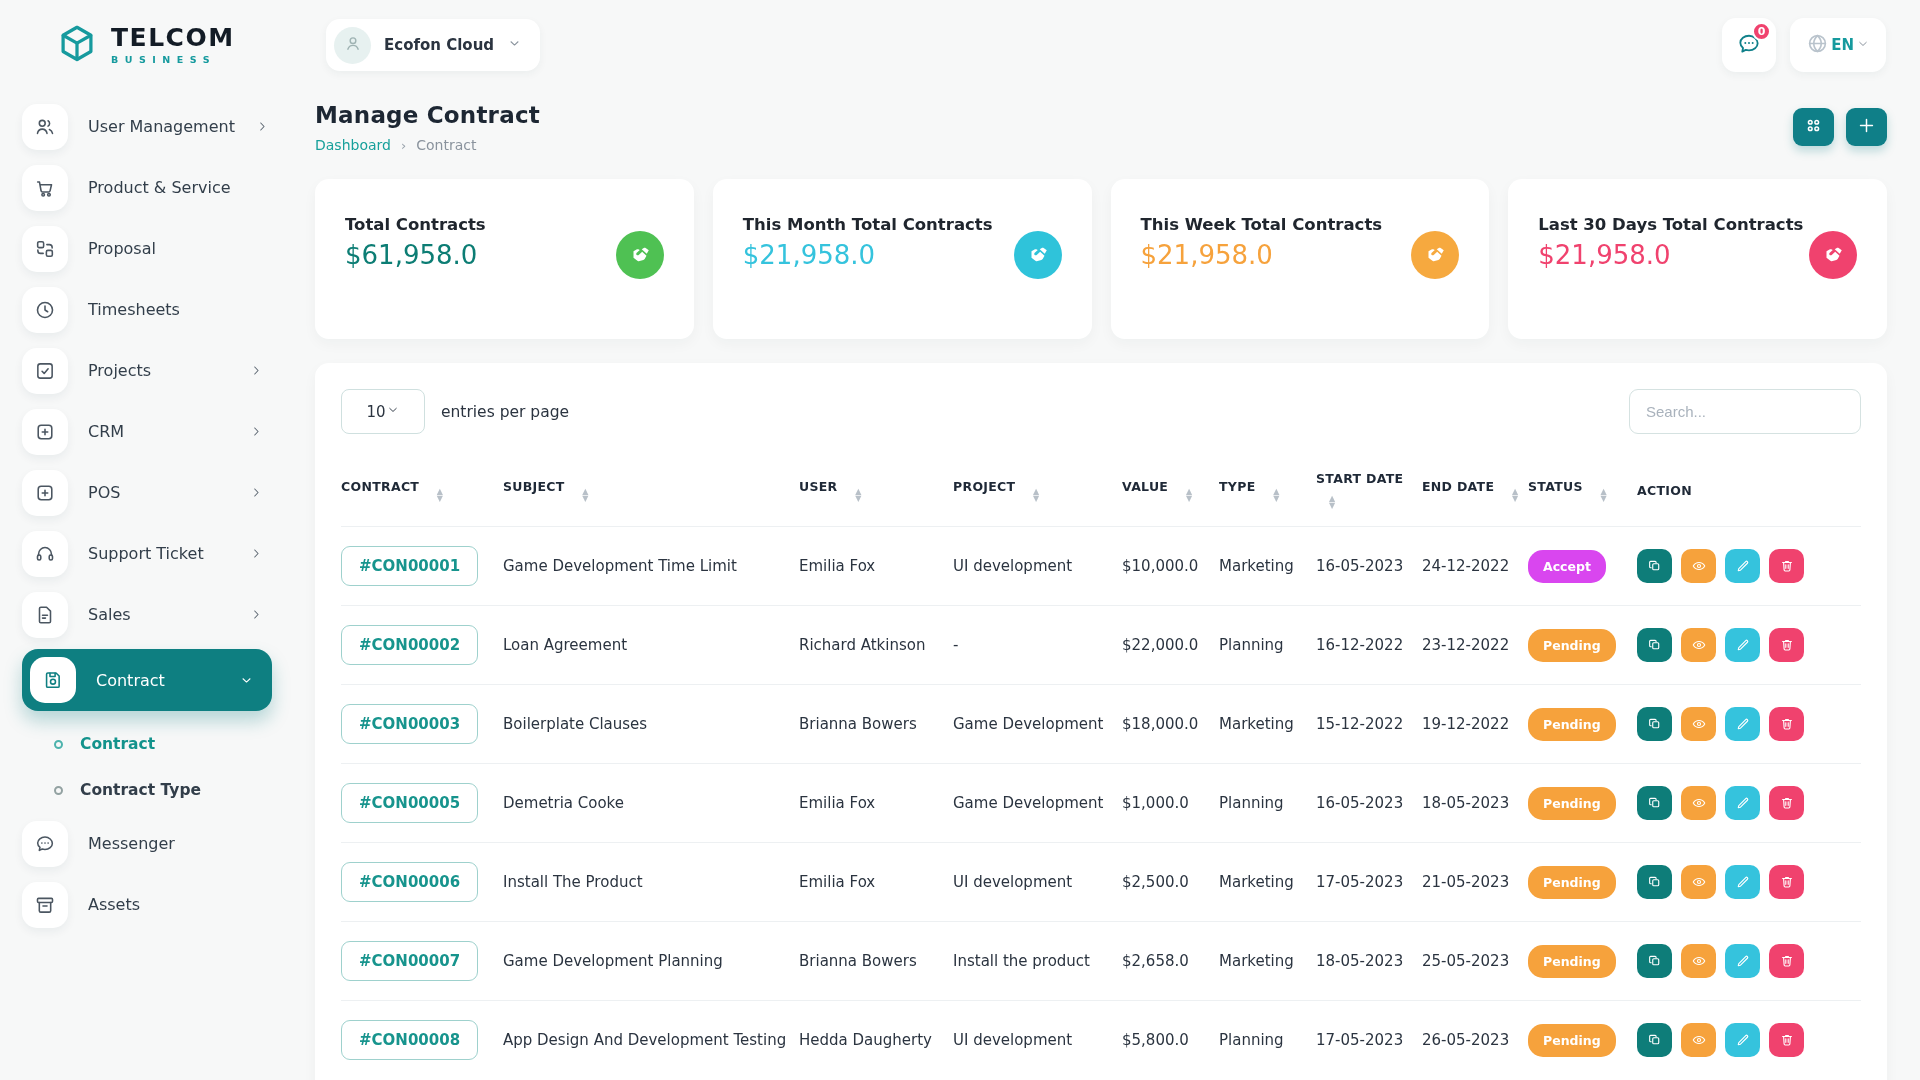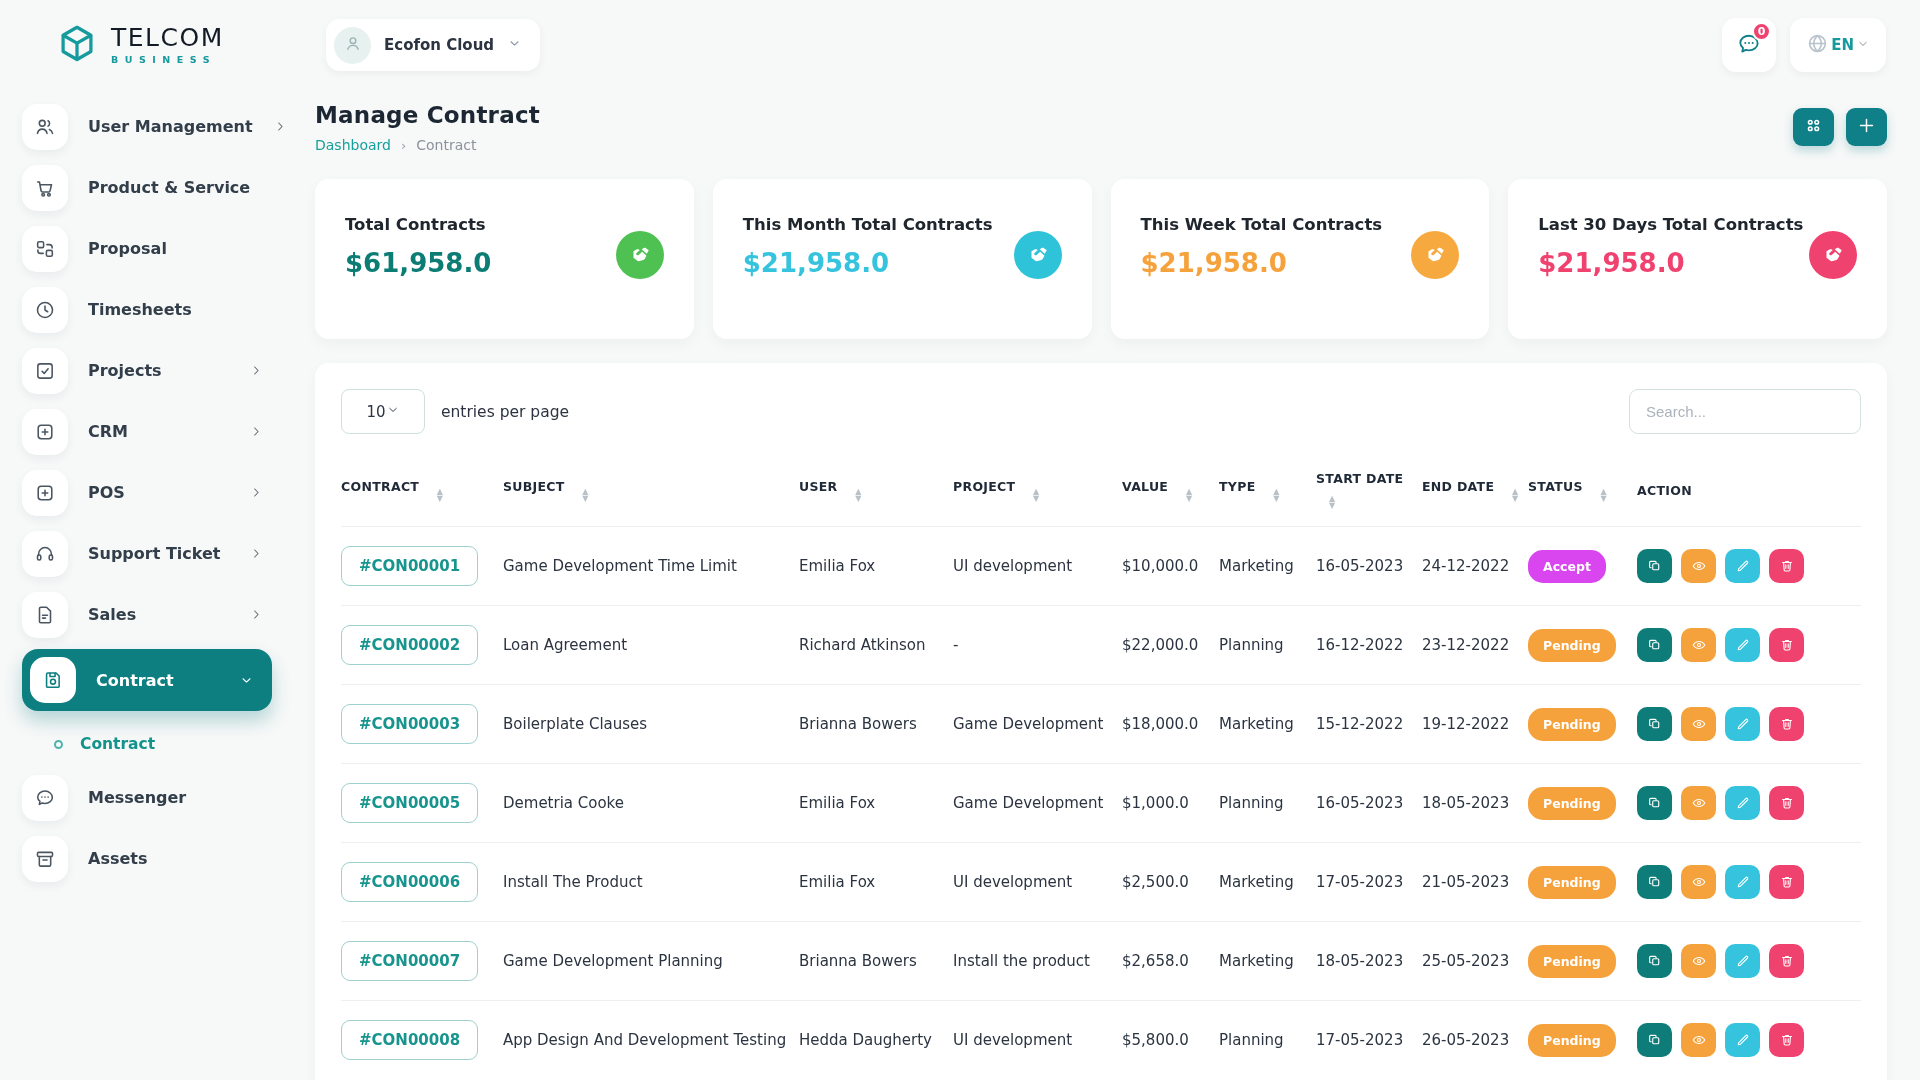--- a/index.html
+++ b/index.html
@@ -3,21 +3,21 @@
 <meta charset="utf-8">
 <style>
   * { box-sizing: border-box; }
   html,body { margin:0; width:1920px; height:1080px; overflow:hidden;
     background:#f7f8f8; font-family:"DejaVu Sans","Liberation Sans",sans-serif; color:#2b3440; }
   button { font-family:inherit; }
 
   
   .topbar { height:90px; display:flex; align-items:center; }
   .logo-wrap { width:290px; padding-left:54px; display:flex; align-items:center; gap:11px; cursor:pointer; }
-  .brand-name { font-size:25px; font-weight:400; color:#131c26; letter-spacing:1.5px; line-height:1; }
+  .brand-name { font-size:25px; font-weight:700; color:#131c26; letter-spacing:1.5px; line-height:1; }
   .brand-tag { font-size:9.5px; font-weight:700; color:#169a9e; letter-spacing:6.5px; margin-top:4px; }
   .ws-pill { margin-left:36px; background:#fff; border-radius:14px; height:52px; display:flex;
     align-items:center; gap:13px; padding:0 18px 0 8px; box-shadow:0 3px 8px rgba(25,50,60,.05); cursor:pointer; }
   .avatar { width:37px; height:37px; border-radius:50%; background:#e7f1f0; color:#9fb3b3;
     display:flex; align-items:center; justify-content:center; }
   .ws-name { font-size:15px; font-weight:600; color:#2b3440; }
   .ws-chev { color:#8a939d; display:flex; }
   .top-right { margin-left:auto; margin-right:34px; display:flex; gap:14px; align-items:center; }
   .msg-pill { position:relative; width:54px; height:54px; background:#fff; border:none; border-radius:14px;
     display:flex; align-items:center; justify-content:center; color:#10808a; cursor:pointer;
@@ -31,21 +31,21 @@
   .lang-code { font-size:15px; font-weight:700; color:#169a9e; }
   .lang-chev { color:#8a939d; display:flex; }
 
   
   .layout { display:flex; height:990px; }
   .sidebar { width:290px; flex:0 0 290px; padding:6px 0 0 22px; }
   .side-item { height:61px; display:flex; align-items:center; gap:20px; padding-right:8px;
     margin-right:18px; cursor:pointer; }
   .side-ic { width:46px; height:46px; background:#fff; border-radius:15px; color:#4b5661; flex:0 0 46px;
     display:flex; align-items:center; justify-content:center; box-shadow:0 4px 10px rgba(25,50,60,.06); }
-  .side-label { font-size:16px; font-weight:700; color:#323e4a; flex:1; white-space:nowrap; }
+  .side-label { font-size:16px; font-weight:400; color:#323e4a; flex:1; white-space:nowrap; }
   .side-chev { color:#5d6772; display:flex; }
   .side-item.active { background:#0e7f81; border-radius:16px; height:62px; margin:4px 18px 10px 0;
     padding-left:8px; box-shadow:0 10px 18px rgba(14,127,129,.28); }
   .side-item.active .side-ic { color:#0e7f81; box-shadow:none; }
   .side-item.active .side-label { color:#fff; }
   .side-item.active .side-chev { color:#fff; margin-right:10px; }
   .sub-item { height:46px; display:flex; align-items:center; gap:17px; padding-left:32px;
     font-size:15.5px; font-weight:600; color:#323e4a; cursor:pointer; }
   .bullet { width:9px; height:9px; border-radius:50%; border:2px solid #93a2a2; flex:0 0 9px; }
   .sub-item.sub-active { color:#13938c; font-weight:700; }
@@ -62,21 +62,21 @@
   .head-btns { margin-left:auto; display:flex; gap:12px; margin-top:6px; }
   .hbtn { width:41px; height:38px; border:none; border-radius:9px; background:#0f7f88; color:#fff;
     display:flex; align-items:center; justify-content:center; cursor:pointer;
     box-shadow:0 5px 10px rgba(15,127,136,.25); }
 
   
   .stats { display:flex; gap:19px; margin-top:26px; }
   .stat-card { flex:1; background:#fff; border-radius:14px; height:160px; padding:36px 30px 0;
     display:flex; justify-content:space-between; box-shadow:0 5px 14px rgba(25,50,60,.04); }
   .stat-title { font-size:16.5px; font-weight:600; color:#20262e; }
-  .stat-value { margin-top:14px; font-size:26px; font-weight:700; }
+  .stat-value { margin-top:6px; font-size:26px; font-weight:400; }
   .stat-ic { width:48px; height:48px; border-radius:50%; color:#fff; flex:0 0 48px; margin-top:16px;
     display:flex; align-items:center; justify-content:center; }
 
   
   .table-card { background:#fff; border-radius:14px; margin-top:24px; padding:26px 26px 0;
     height:1200px; box-shadow:0 5px 14px rgba(25,50,60,.04); }
   .controls { display:flex; align-items:center; }
   .select { width:84px; height:45px; border:1px solid #cfe0df; border-radius:8px; background:#fff;
     display:flex; align-items:center; justify-content:center; font-size:15px; color:#2b3440; cursor:pointer; }
   .sel-chev { color:#3a444f; display:flex; }
@@ -288,20 +288,24 @@
     <span class="side-label">Contract</span>
     <span class="side-chev">
           <svg width="15" height="15" viewBox="0 0 24 24" fill="none" stroke="currentColor" stroke-width="1.7" stroke-linecap="round" stroke-linejoin="round">
             <path d="M6.4 9.2l5.6 5.3 5.6-5.3"></path>
           </svg>
         </span>
   </div>
       <div class="sub-item sub-active">
     <span class="bullet"></span>
     <span>Contract</span>
+  </div>
+      <div class="sub-item">
+    <span class="bullet"></span>
+    <span>Contract Type</span>
   </div>
       <div class="side-item">
     <span class="side-ic">
           <svg width="22" height="22" viewBox="0 0 24 24" fill="none" stroke="currentColor" stroke-width="1.7" stroke-linecap="round" stroke-linejoin="round">
             <path d="M12 4.4c-4.4 0-8 2.9-8 6.5 0 1.9 1 3.6 2.5 4.8L5.8 19l3.2-1.5c.9.3 1.9.4 3 .4 4.4 0 8-2.9 8-6.5s-3.6-7-8-7z"></path>
             <circle cx="8.6" cy="11" r=".9" fill="currentColor" stroke="none"></circle>
             <circle cx="12" cy="11" r=".9" fill="currentColor" stroke="none"></circle>
             <circle cx="15.4" cy="11" r=".9" fill="currentColor" stroke="none"></circle>
           </svg>
         </span>

